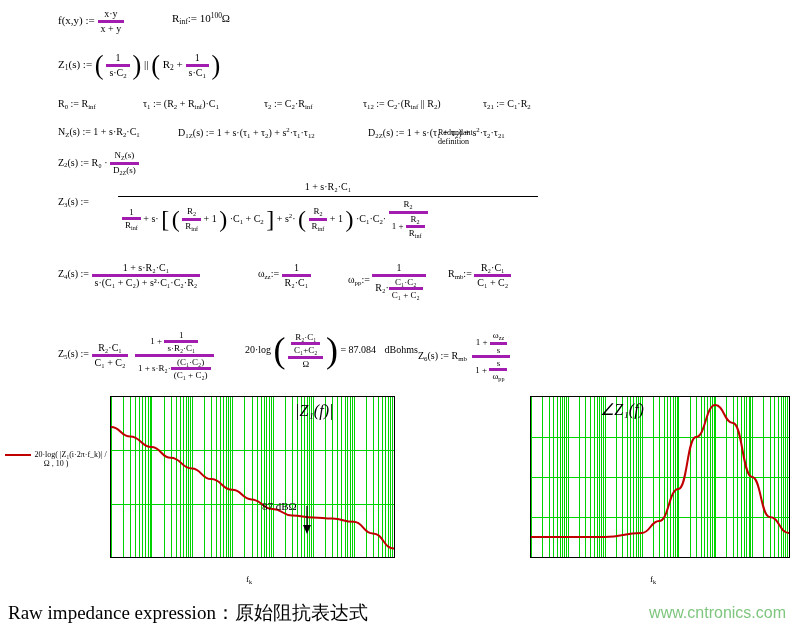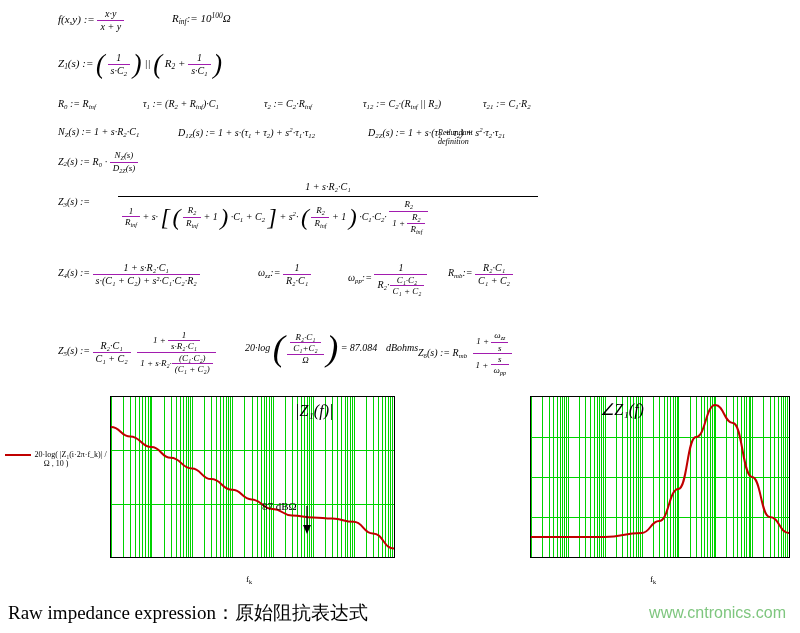--- a/index.html
+++ b/index.html
@@ -8,26 +8,26 @@
     background:#ffffff;
     font-family:"Liberation Serif", serif;
     color:#000;
     position:relative;
     overflow:hidden;
   }
   .math{font-family:"Liberation Serif", serif;}
   .sub{font-size:0.68em;vertical-align:-0.28em;}
   .sup{font-size:0.68em;vertical-align:0.55em;}
   .frac{display:inline-block;vertical-align:middle;text-align:center;line-height:1.15;}
-  .frac .num{display:block;padding:0 3px;border-bottom:1px solid #a21caf;}
+  .frac .num{display:block;padding:0 3px;border-bottom:3px solid #a21caf;}
   .frac .den{display:block;padding:0 3px;}
   .bigparen{display:inline-block;font-size:2.4em;vertical-align:middle;line-height:0.7;font-weight:300;}
   .hugeparen{display:inline-block;font-size:3.6em;vertical-align:middle;line-height:0.6;font-weight:300;}
   .row{position:absolute;white-space:nowrap;}
-  #eq-region{position:absolute;left:0;top:0;width:657px;height:390px;font-style:italic;}
+  #eq-region{position:absolute;left:0;top:0;width:657px;height:390px;}
   .title-raw{font-size:15px;font-weight:bold;}
   .footer{
     position:absolute;left:8px;top:600px;font-size:19px;
   }
   .watermark{
     position:absolute;right:14px;top:604px;
     color:#7ec67e;font-size:16px;font-family:"Liberation Sans",sans-serif;
   }
   
   .chart{position:absolute;}

